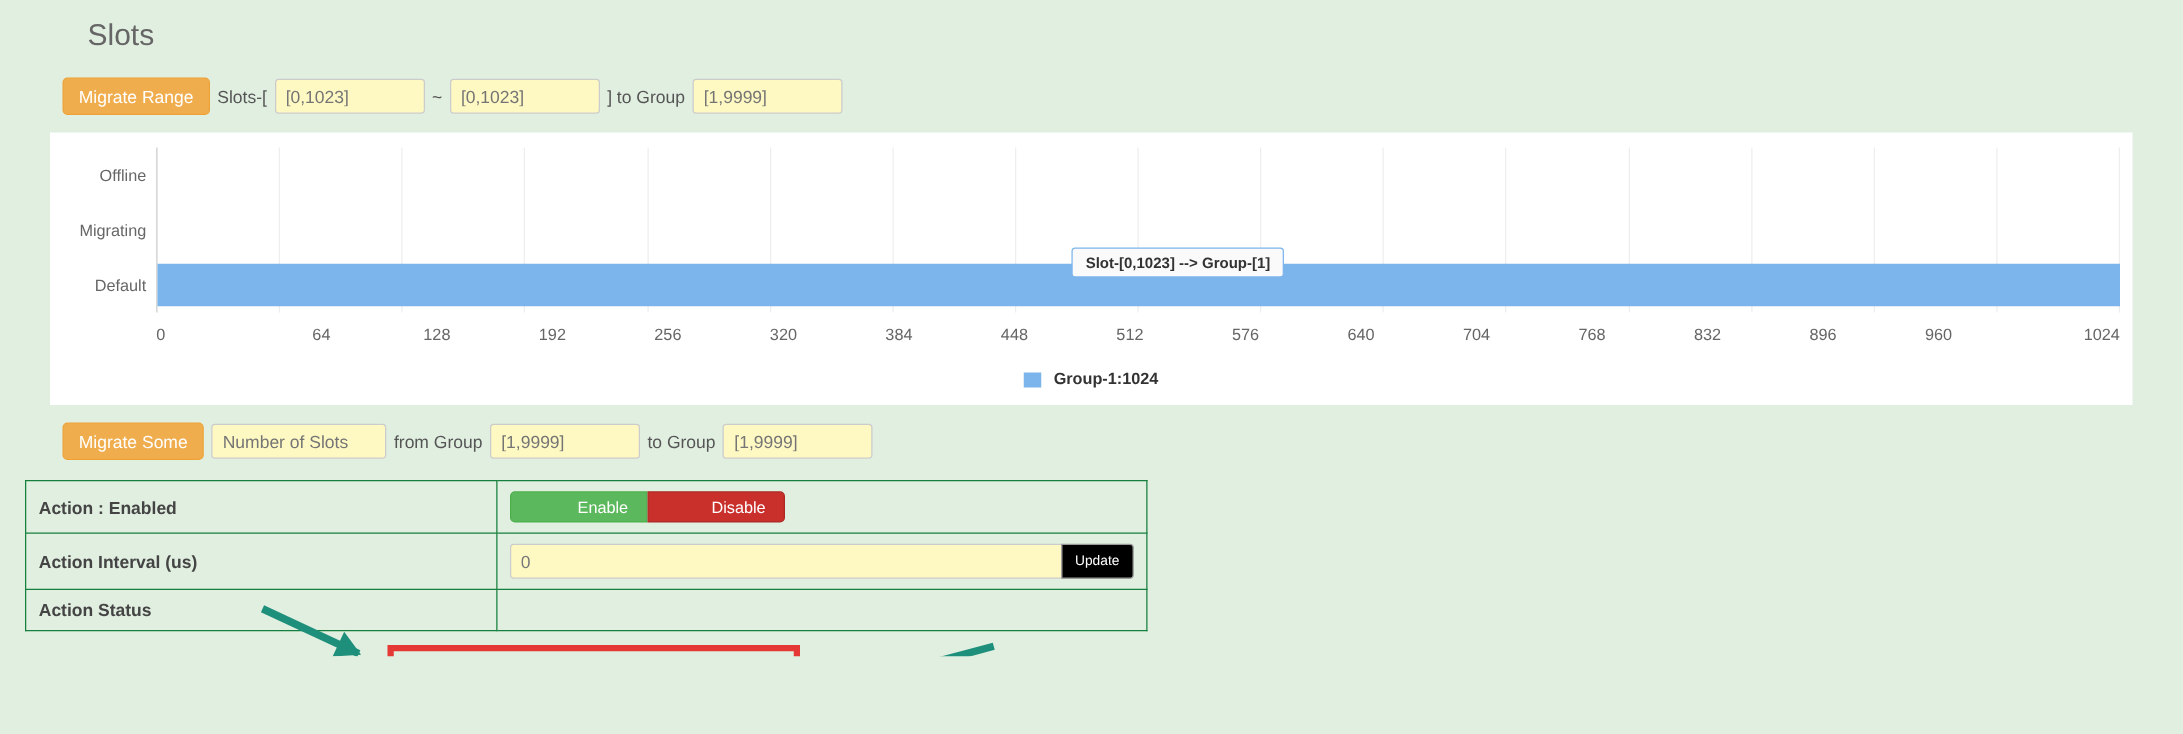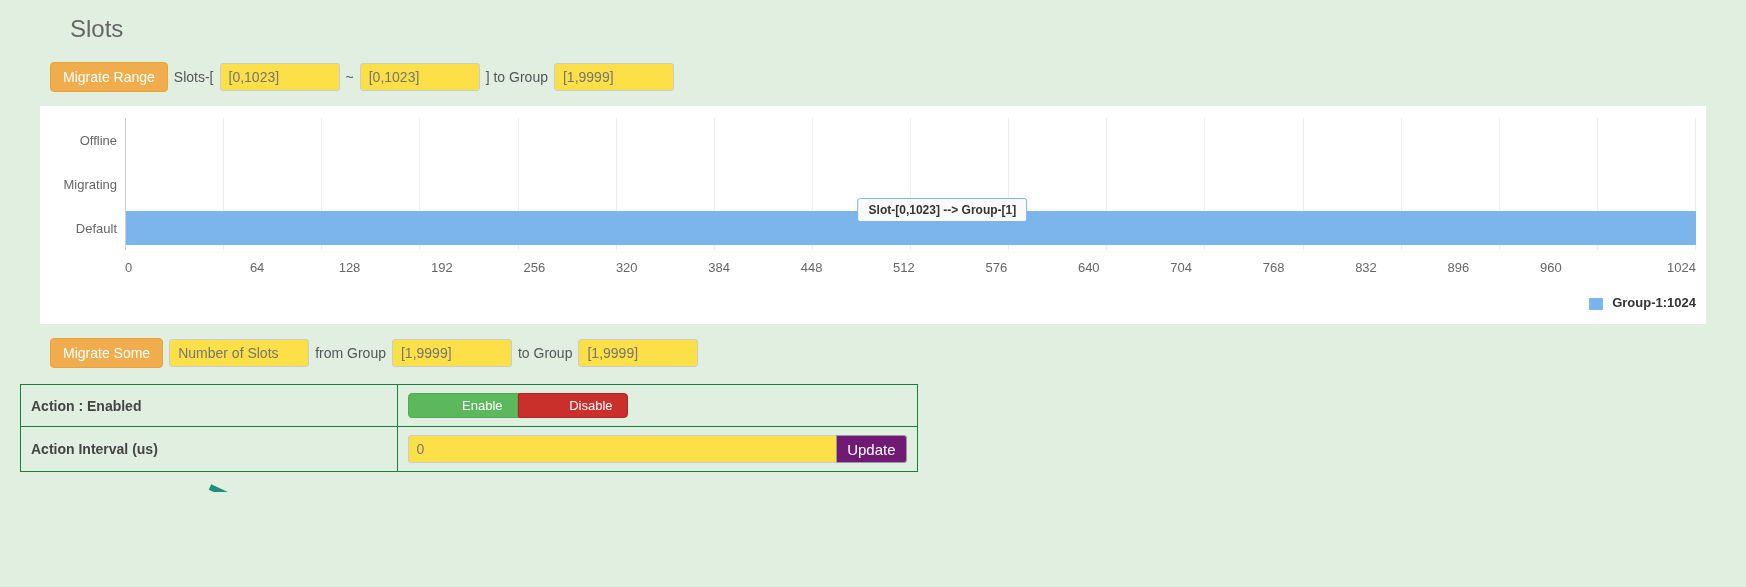--- a/index.html
+++ b/index.html
@@ -31,32 +31,32 @@
   border-radius: 4px;
   cursor: pointer;
   color: #fff;
   white-space: nowrap;
 }
 .btn-warning { background: #f0ad4e; border-color: #eea236; }
 .btn-success { background: #5cb85c; border-color: #4cae4c; }
 .btn-danger  { background: #c9302c; border-color: #ac2925; }
 .btn-sm { padding: 4px 14px; font-size: 13px; }
 .btn-update {
-  background: #701a75; color: #fff; border: 1px solid #999;
-  padding: 4px 10px; font-size: 15px; border-radius: 0 3px 3px 0;
+  background: #000000; color: #fff; border: 1px solid #999;
+  padding: 4px 10px; font-size: 11px; border-radius: 0 3px 3px 0;
   cursor: pointer; margin-left: -1px;
 }
 .lbl { color: #555; font-size: 14px; }
 .input-text {
   padding: 5px 8px;
   border: 1px solid #ccc;
   border-radius: 3px;
   font-size: 14px;
   color: #777;
-  background: #fde047;
+  background: #fef9c3;
   width: 120px;
 }
 .input-wide { width: 380px; border-radius: 3px 0 0 3px; }
 .chart-wrap {
   background: #fff;
   margin: 10px 30px 10px 30px;
   padding: 12px 10px 14px 10px;
   position: relative;
 }
 .chart-body {
@@ -128,21 +128,21 @@
 }
 .x-axis .xt {
   flex: 1;
   text-align: center;
   position: relative;
   left: -0.5em;
 }
 .x-axis .xt:first-child { text-align: left; left: 0; }
 .x-axis .xt:last-child  { text-align: right; left: 0; }
 .legend {
-  text-align: right;
+  text-align: center;
   padding-top: 20px;
   font-size: 13px;
   color: #333;
 }
 .legend-swatch {
   display: inline-block;
   width: 14px; height: 12px;
   background: #7cb5ec;
   vertical-align: middle;
   margin-right: 6px;
@@ -294,20 +294,24 @@
   </tr>
   <tr>
     <td class="label-cell">Action Interval (us)</td>
     <td>
       <div class="interval-row">
         <input class="input-text input-wide" value="0" style="">
         <button class="btn-update">Update</button>
       </div>
     </td>
   </tr>
+  <tr>
+    <td class="label-cell">Action Status</td>
+    <td></td>
+  </tr>
 </tbody>
     </table>
 
 <div class="red-box" style="left:300px; top:132px; width:330px; height:75px;"></div>
 
 <div class="ann-arrow" style="left:200px; top:100px; width:85px; transform:rotate(25deg);"></div>
 <div class="ann-arrow" style="left:200px; top:175px; width:85px; transform:rotate(-18deg);"></div>
 <div class="ann-arrow" style="left:785px; top:130px; width:140px; transform:rotate(165deg);"></div>
 <div class="ann-arrow" style="left:785px; top:175px; width:140px; transform:rotate(180deg);"></div>
 </div>

